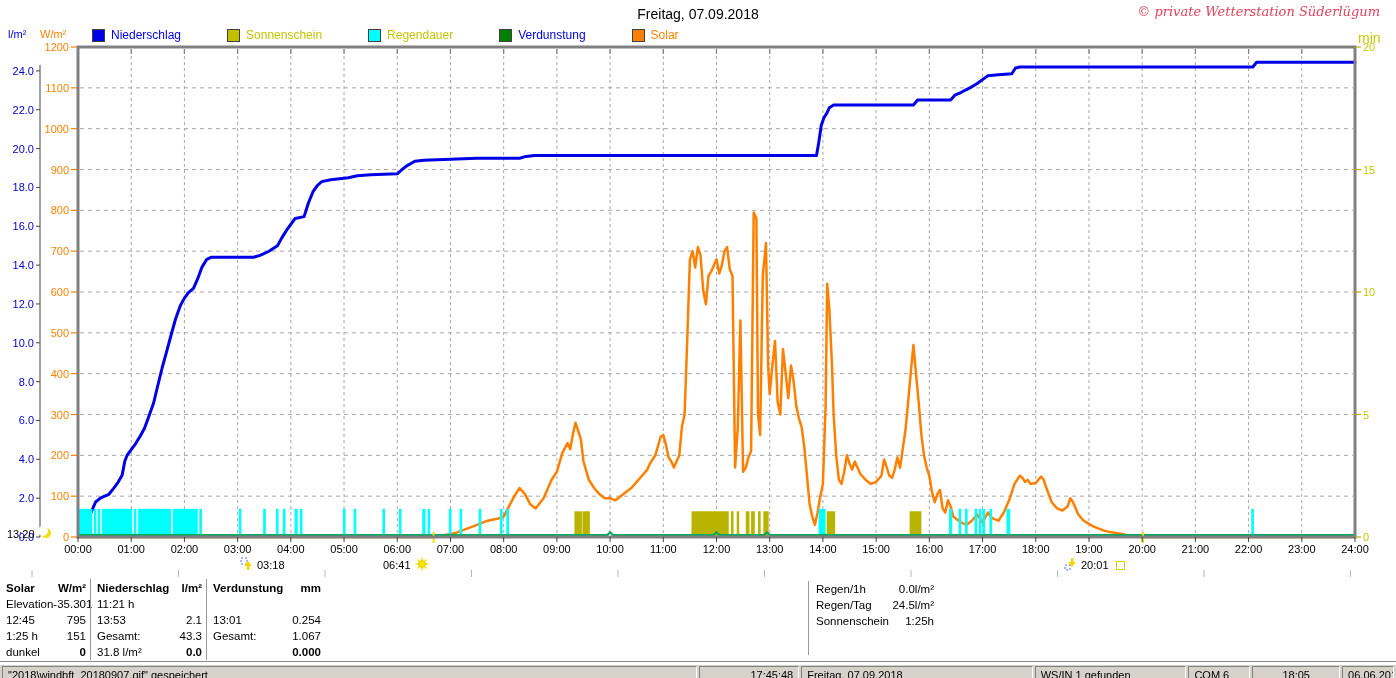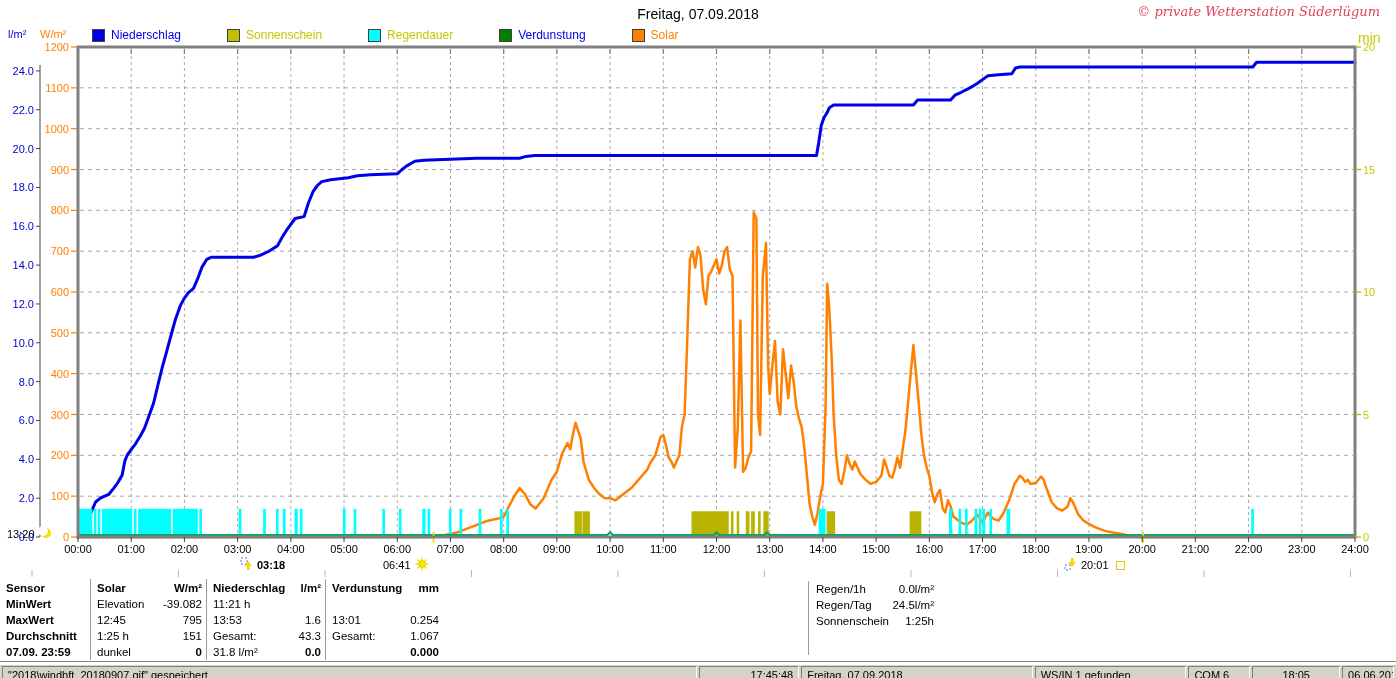--- a/index.html
+++ b/index.html
@@ -307,21 +307,21 @@
       <line x1="1350.5" y1="570" x2="1350.5" y2="577" stroke="#b8b8b8" stroke-width="1"></line>
     </svg></div>
 
 <div class="abs mrow" style="top:526px;left:7px;">
   <span>13:20</span>
   <span><svg width="15" height="13">
         <circle cx="8" cy="7" r="5" fill="#f2e000"></circle>
         <circle cx="5" cy="5" r="5" fill="#ffffff"></circle>
       </svg></span>
 </div>
-<div class="abs mrow" style="top:557px;left:240px;font-weight:bold;">
+<div class="abs mrow" style="top:557px;left:240px;">
   <span><svg width="14" height="14">
     <rect x="1" y="1" width="6" height="6" fill="none" stroke="#5070ff" stroke-width="1" stroke-dasharray="2,2"></rect>
     <polygon points="8,4 12,9 4,9" fill="#f2d800"></polygon>
         <rect x="7" y="9" width="2.5" height="4" fill="#f2d800"></rect>
       </svg></span>
   <span>03:18</span>
 </div>
 <div class="abs mrow" style="top:557px;left:383px;">
   <span>06:41</span>
   <span><svg width="16" height="14">
@@ -340,34 +340,27 @@
     <rect x="7" y="1" width="2.5" height="4" fill="#f2d800"></rect>
         <polygon points="4,5 12,5 8,10" fill="#f2d800"></polygon>
       </svg></span>
   <span>20:01</span>
   <span class="sq-outline"></span>
 </div>
 
 <div class="abs" id="bottom-table">
   <div class="t-grid" id="t-grid">
       <div class="t-col">
-        <div class="t-row bold">Sensor</div>
-        <div class="t-row bold">MinWert</div>
-        <div class="t-row bold">MaxWert</div>
-        <div class="t-row bold">Durchschnitt</div>
-        <div class="t-row bold">07.09. 23:59</div>
-      </div>
-      <div class="t-col">
         <div class="t-row">
           <span class="bold">Solar</span>
           <span class="bold">W/m²</span>
         </div>
         <div class="t-row">
           <span>Elevation</span>
-          <span>-39.082</span>
+          <span>-35.301</span>
         </div>
         <div class="t-row">
           <span>12:45</span>
           <span>795</span>
         </div>
         <div class="t-row">
           <span>1:25 h</span>
           <span>151</span>
         </div>
         <div class="t-row">
@@ -379,21 +372,21 @@
         <div class="t-row">
           <span class="bold">Niederschlag</span>
           <span class="bold">l/m²</span>
         </div>
         <div class="t-row">
           <span>11:21 h</span>
           <span></span>
         </div>
         <div class="t-row">
           <span>13:53</span>
-          <span>1.6</span>
+          <span>2.1</span>
         </div>
         <div class="t-row">
           <span>Gesamt:</span>
           <span>43.3</span>
         </div>
         <div class="t-row">
           <span>31.8 l/m²</span>
           <span class="bold">0.0</span>
         </div>
       </div>

